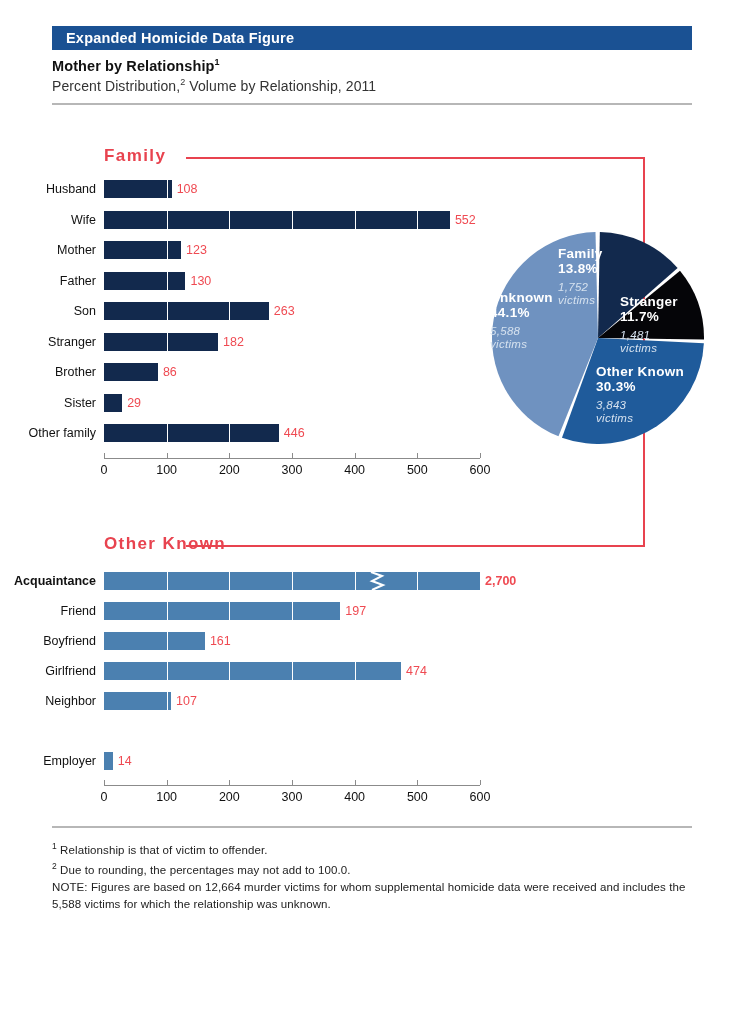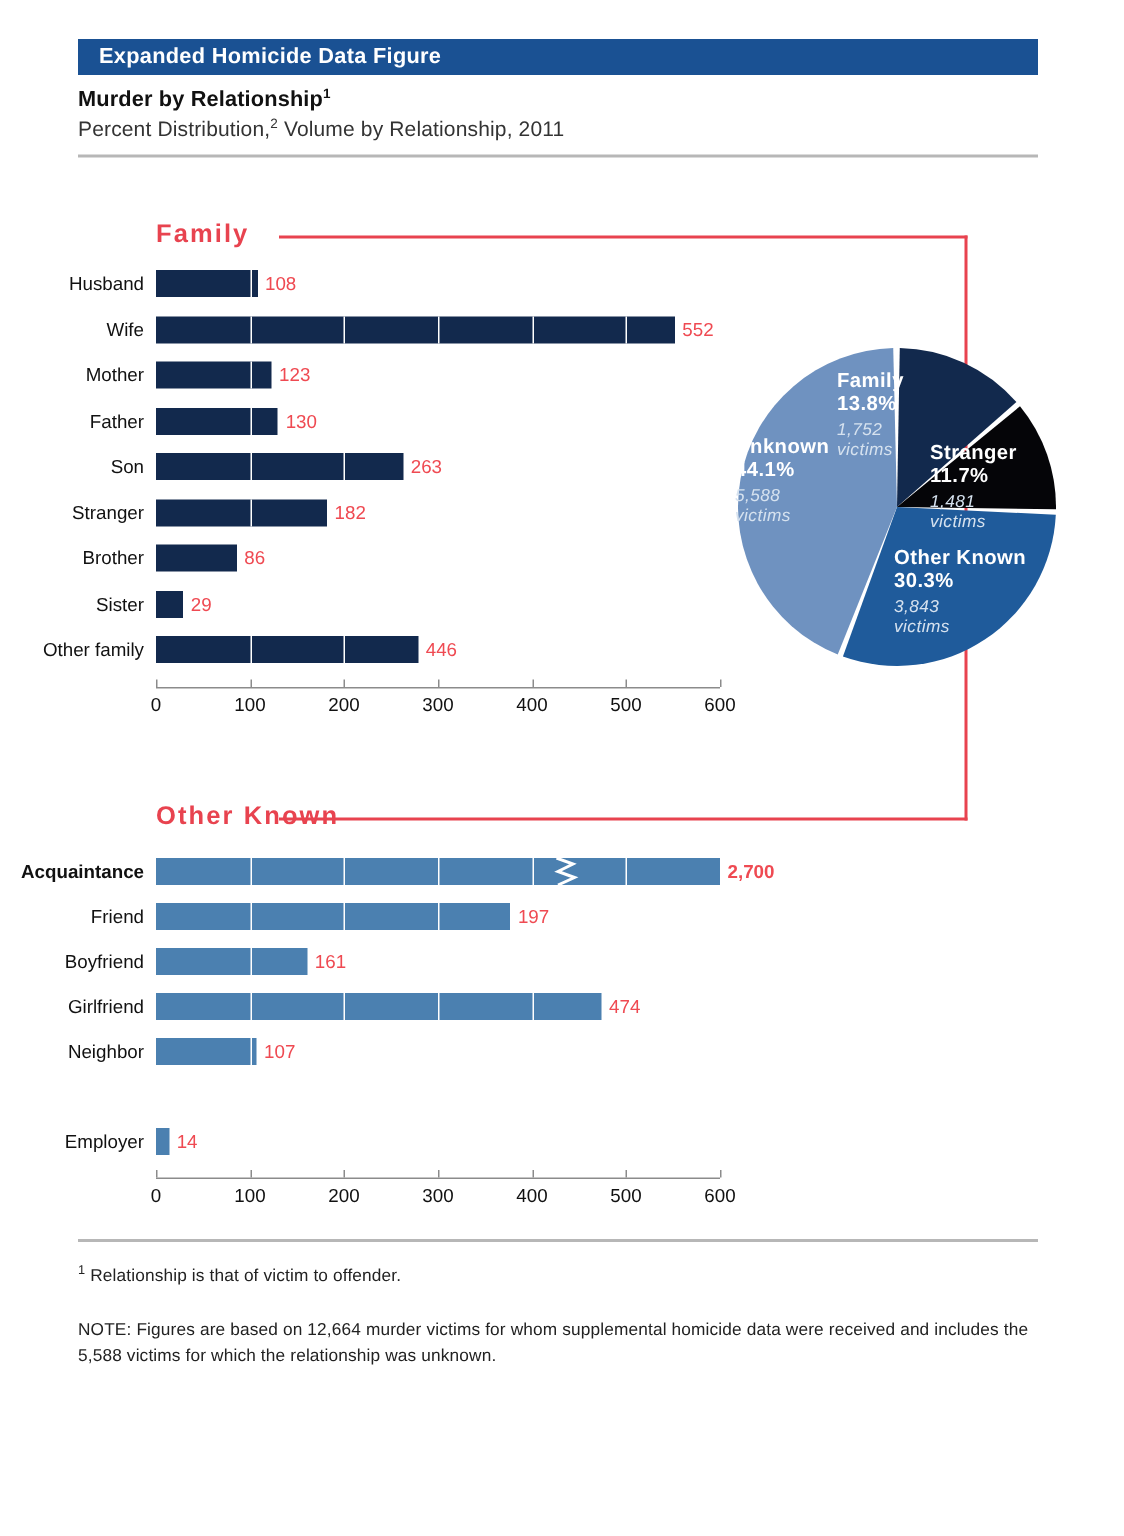--- a/index.html
+++ b/index.html
@@ -100,21 +100,21 @@
 </head>
 <body>
 
 <div class="page">
 
   <div class="hdr-band">
     <div class="hdr-band-title">Expanded Homicide Data Figure</div>
   </div>
 
   <div class="title-1">
-    <span>Murder by Relationship</span><sup>1</sup>
+    <span>Mother by Relationship</span><sup>1</sup>
   </div>
 
   <div class="title-2">
     <span>Percent Distribution,</span><sup>2</sup><span> Volume by Relationship, 2011</span>
   </div>
 
   <div class="rule-top"></div>
 
   <div class="sec-label" style="left:104px;top:146px;">Family</div>
   <div class="redline" style="left:186px;top:157px;width:459px;height:2px;"></div>
@@ -296,15 +296,18 @@
       <div class="ticklab" style="left: 397.333px; top: 220px;">500</div>
       <div class="tick" style="left: 480px; top: 210px;"></div>
       <div class="ticklab" style="left: 460px; top: 220px;">600</div>
     </div>
 
   <div class="rule-bottom"></div>
 
   <div class="note" style="top:841px;">
     <sup>1</sup><span> Relationship is that of victim to offender.</span>
   </div>
+  <div class="note" style="top:861px;">
+    <sup>2</sup><span> Due to rounding, the percentages may not add to 100.0.</span>
+  </div>
   <div class="note note-wide" style="top:879px;">NOTE:  Figures are based on 12,664 murder victims for whom supplemental homicide data were received and includes the 5,588 victims for which the relationship was unknown.</div>
 
 </div>
 
 </body></html>

